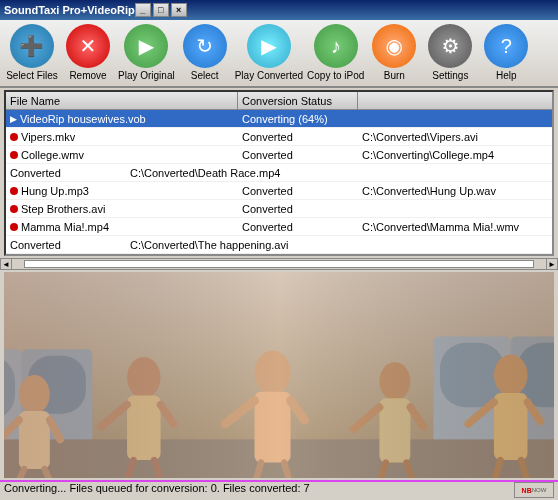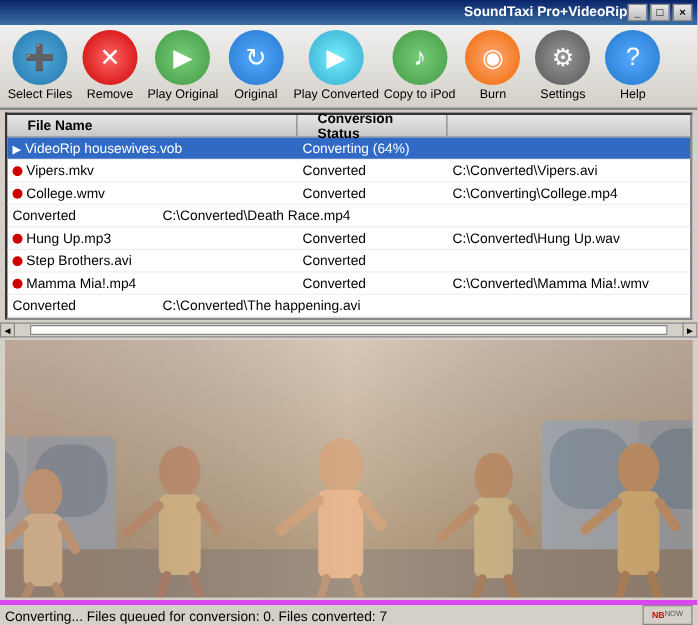--- a/index.html
+++ b/index.html
@@ -10,21 +10,21 @@
       font-size: 11px;
       background: #d4d0c8;
       overflow: hidden;
     }
     
     .title-bar {
       background: linear-gradient(to bottom, #0a246a, #3a6ea5);
       height: 20px;
       display: flex;
       align-items: center;
-      justify-content: flex-end;
+      justify-content: flex-start;
       padding: 0 4px;
       color: white;
       font-size: 11px;
       font-weight: bold;
     }
     .title-bar-buttons {
       display: flex;
       gap: 2px;
     }
     .title-btn {
@@ -81,23 +81,23 @@
     .icon-burn { background: radial-gradient(circle, #fa7, #e60); color: white; }
     .icon-settings { background: radial-gradient(circle, #999, #555); color: white; }
     .icon-help { background: radial-gradient(circle, #5af, #27c); color: white; }
     .file-list-header {
       display: flex;
       background: linear-gradient(to bottom, #e8e8e8, #c8c8c8);
       border-bottom: 1px solid #888;
       height: 18px;
     }
     .col-header {
-      padding: 2px 16px;
+      padding: 2px 4px;
       font-size: 11px;
-      font-weight: bold;
+      font-weight: normal;
       border-right: 1px solid #888;
       display: flex;
       align-items: center;
     }
     .col-filename { width: 232px; }
     .col-status { width: 120px; }
     .col-result { flex: 1; }
     .file-row {
       display: flex;
       height: 18px;
@@ -149,24 +149,24 @@
       border: 1px solid #888;
       display: flex;
       align-items: center;
       justify-content: center;
       font-size: 8px;
       cursor: pointer;
     }
     
     .status-bar {
       background: #d4d0c8;
-      border-top: 4px solid #d946ef;
+      border-top: 2px solid #d946ef;
       height: 20px;
       display: flex;
-      align-items: flex-end;
+      align-items: flex-start;
       padding: 0 4px;
       font-size: 11px;
     }
     .status-text {
       flex: 1;
     }
     .watermark {
       width: 40px;
       height: 16px;
       background: #d4d0c8;
@@ -226,21 +226,21 @@
       <div class="toolbar-item">
         <div class="toolbar-icon icon-remove">✕</div>
         <span class="toolbar-label">Remove</span>
       </div>
       <div class="toolbar-item">
         <div class="toolbar-icon icon-play-orig">▶</div>
         <span class="toolbar-label">Play Original</span>
       </div>
       <div class="toolbar-item">
         <div class="toolbar-icon icon-convert">↻</div>
-        <span class="toolbar-label">Original</span>
+        <span class="toolbar-label">Select</span>
       </div>
       <div class="toolbar-item">
         <div class="toolbar-icon icon-play-conv">▶</div>
         <span class="toolbar-label">Play Converted</span>
       </div>
       <div class="toolbar-item">
         <div class="toolbar-icon icon-ipod">♪</div>
         <span class="toolbar-label">Copy to iPod</span>
       </div>
       <div class="toolbar-item">

